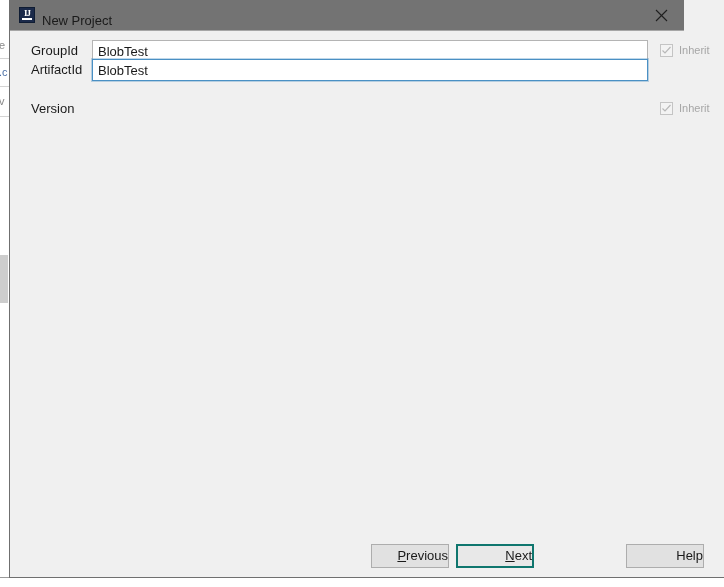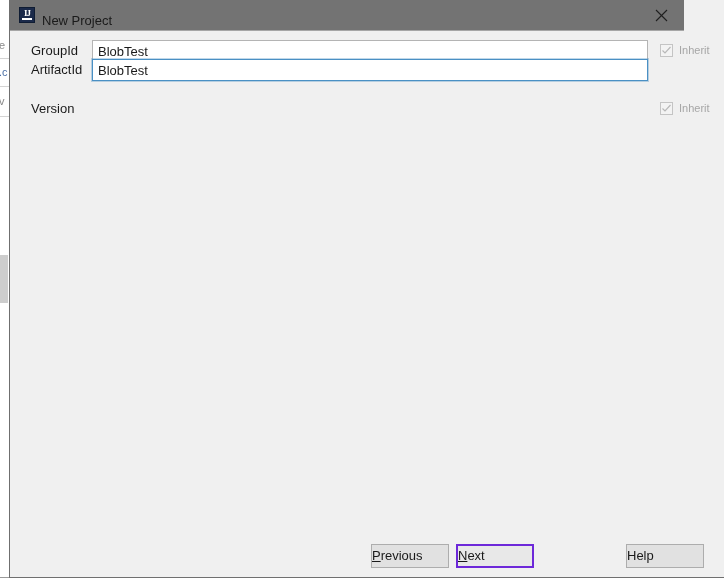--- a/index.html
+++ b/index.html
@@ -255,30 +255,30 @@
     position: absolute;
     top: 9px;
     width: 78px;
     height: 24px;
     background: #e1e1e1;
     border: 1px solid #adadad;
     box-sizing: border-box;
     font-family: "Liberation Sans", sans-serif;
     font-size: 13px;
     color: #1a1a1a;
-    text-align: left;
+    text-align: right;
     line-height: 22px;
     cursor: default;
     padding: 0;
   }
   .dlg-button u { text-decoration: underline; }
   #btn-previous { left: 361px; }
   #btn-next {
     left: 446px;
-    border: 2px solid #6d28d9;
+    border: 2px solid #0f766e;
     background: #e8e8e8;
     line-height: 20px;
   }
   #btn-cancel { left: 531px; }
   #btn-help   { left: 616px; }
 </style>
 </head>
 <body>
 
 <div id="bg-window">

